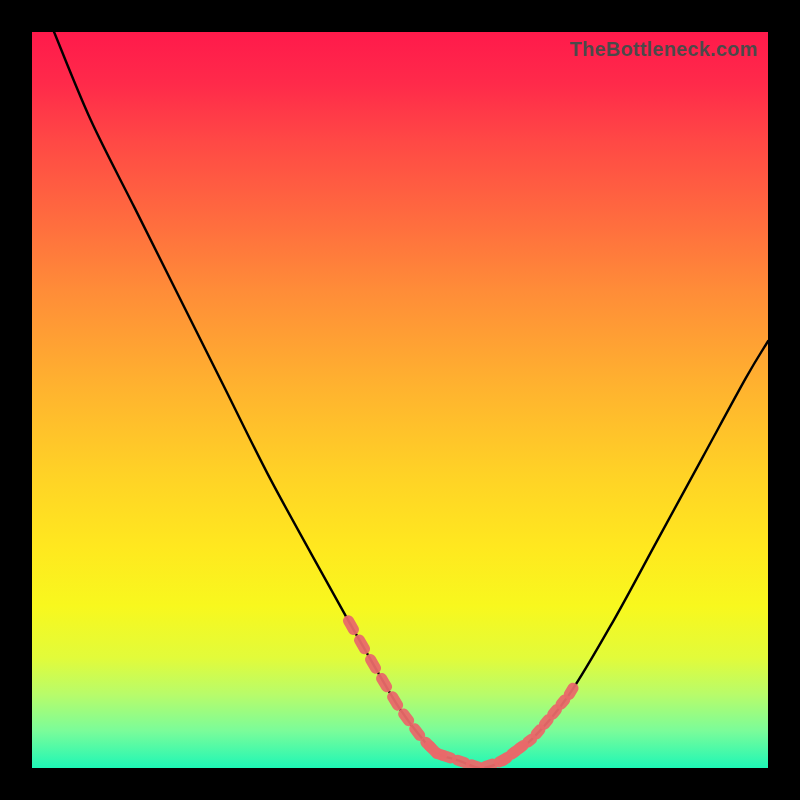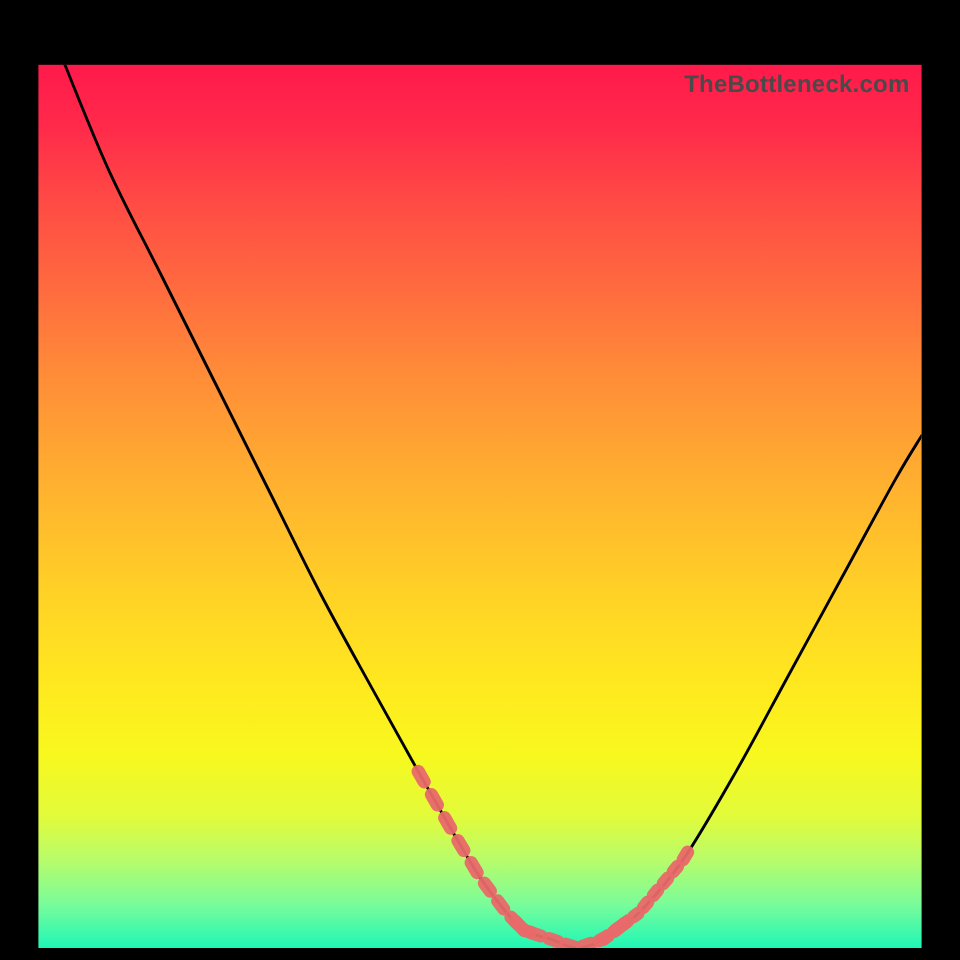--- a/index.html
+++ b/index.html
@@ -23,21 +23,20 @@
       #ff6a3f 25%,
       #ff8c38 35%,
       #ffb22f 48%,
       #ffd226 60%,
       #ffe81f 70%,
       #f8f81e 78%,
       #e2fb3a 85%,
       #b8fc6a 90%,
       #7afc9a 95%,
       #1ef7b6 100%);
-    margin-top: 22px;
   }
   .attr {
     position: absolute;
     top: 6px;
     right: 10px;
     font-family: Arial, Helvetica, sans-serif;
     font-size: 20px;
     font-weight: 600;
     color: #4a4a4a;
     letter-spacing: 0.2px;

